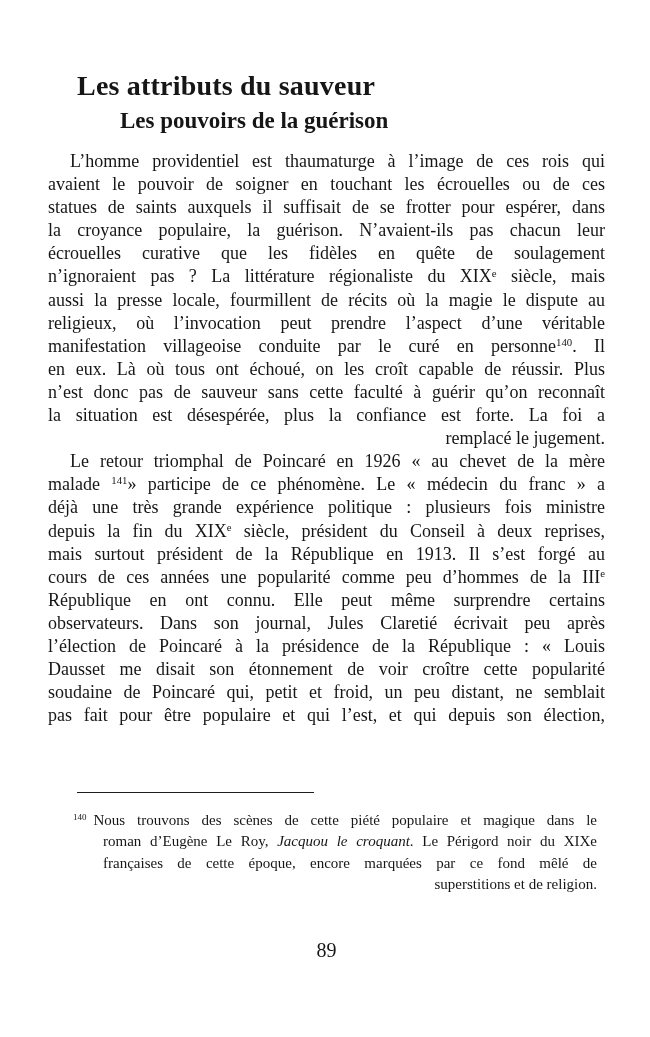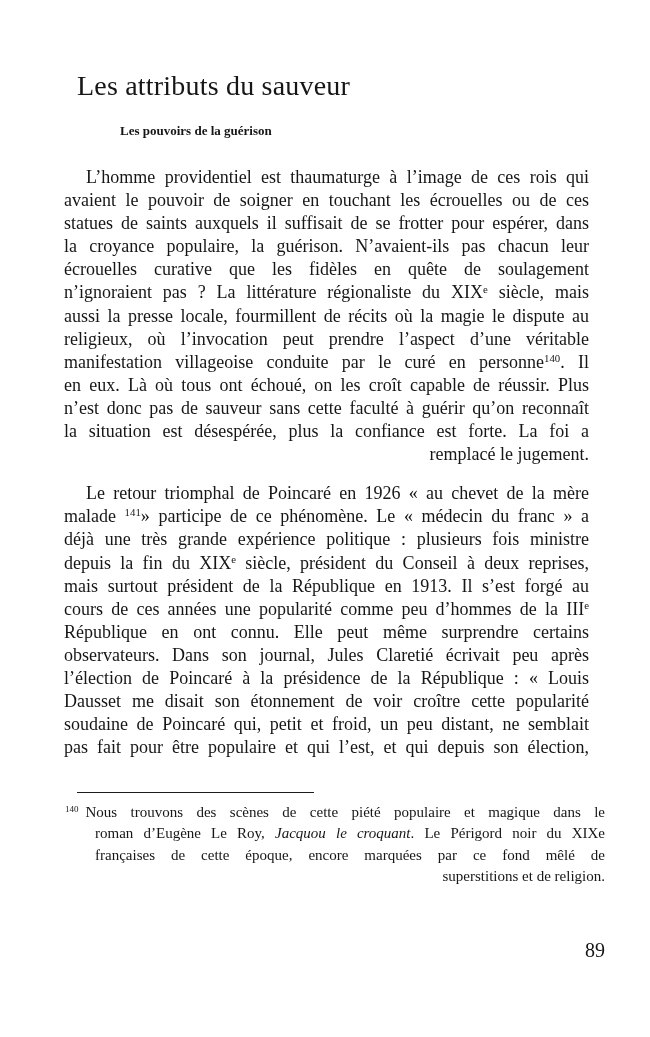--- a/index.html
+++ b/index.html
@@ -16,42 +16,42 @@
     color: #161616;
     overflow: hidden;
   }
   .title {
     position: absolute;
     top: 70px;
     left: 77px;
     margin: 0;
     font-size: 28px;
     line-height: 1.15;
-    font-weight: 400;
+    font-weight: 700;
     letter-spacing: 0.2px;
     text-align: center;
   }
   .subtitle {
     position: absolute;
-    top: 123px;
+    top: 107px;
     left: 120px;
     margin: 0;
-    font-size: 13px;
+    font-size: 23px;
     line-height: 1.2;
     font-weight: 700;
   }
   .body-text {
     position: absolute;
     top: 150px;
     left: 48px;
     width: 557px;
     font-size: 18px;
     line-height: 23.1px;
   }
-  .para { margin: 16px; }
+  .para { margin: 0; }
   .line, .fline {
     text-align: justify;
     text-align-last: justify;
   }
   .plain {
     text-align: right;
     text-align-last: auto !important;
   }
   .para .line.first { text-indent: 22px; }
   sup {
@@ -70,29 +70,29 @@
     border-top: 1.6px solid #1c1c1c;
   }
   .footnotes {
     position: absolute;
     top: 802px;
     left: 48px;
     width: 557px;
     font-size: 15px;
     line-height: 21.3px;
   }
-  .footnote { padding-left: 47px; margin: 0; }
+  .footnote { padding-left: 47px; margin: 8px; }
   .footnote .fline.first { text-indent: -30px; }
   .fn-num { margin-right: 7px; }
   .pagenum {
     position: absolute;
     top: 939px;
     left: 48px;
     width: 557px;
-    text-align: right;
+    text-align: center;
     font-size: 20px;
   }
 </style>
 </head>
 <body>
 
 <div class="page">
   <h1 class="title">Les attributs du sauveur</h1>
   <h2 class="subtitle">Les pouvoirs de la guérison</h2>
   <div class="body-text">

